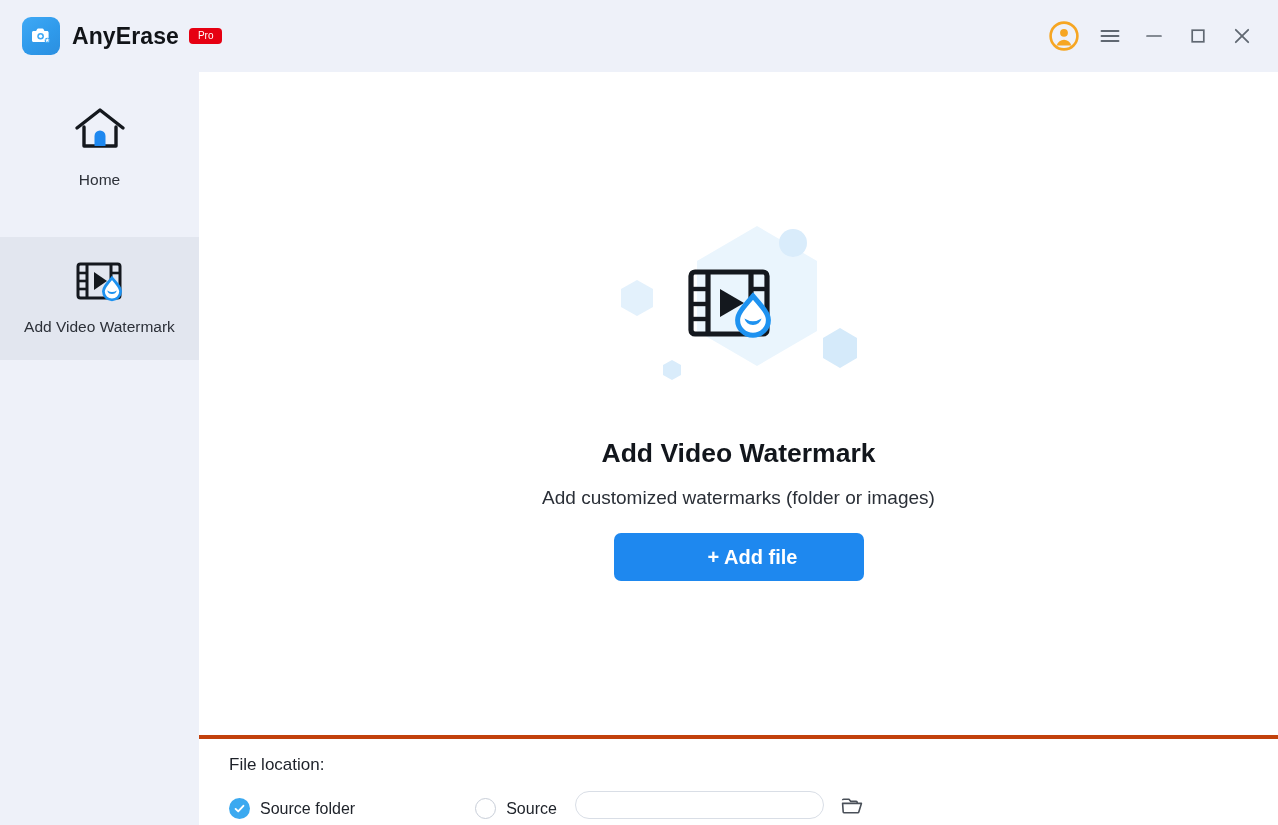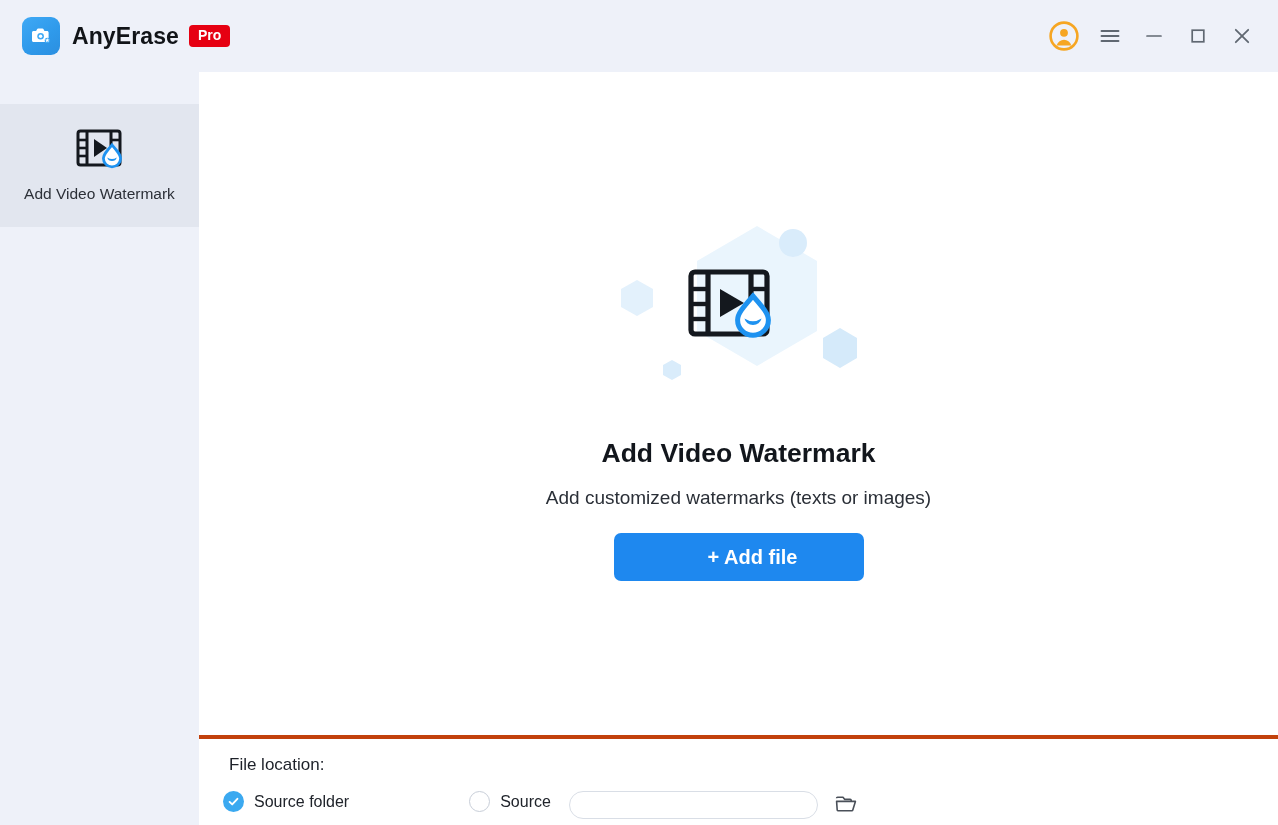--- a/index.html
+++ b/index.html
@@ -37,22 +37,22 @@
     margin-left: 12px;
     font-size: 23px;
     font-weight: bold;
     color: #111418;
     letter-spacing: .1px;
   }
   #pro-badge {
     margin-left: 10px;
     background: #e60012;
     color: #ffffff;
-    font-size: 14px;
-    font-weight: bold;
+    font-size: 10px;
+    font-weight: normal;
     padding: 2px 9px 3px;
     border-radius: 4px;
     line-height: 1.15;
   }
   #window-controls {
     margin-left: auto;
     display: flex; align-items: center;
     margin-right: 16px;
     gap: 4px;
   }
@@ -146,22 +146,22 @@
     border-top: 4px solid #c2410c;
   }
   #file-location-label {
     position: absolute;
     left: 30px; top: 16px;
     font-size: 17px;
     color: #1d2129;
   }
   #loc-row {
     position: absolute;
-    left: 24px; top: 52px;
-    display: flex; align-items: flex-start;
+    left: 30px; top: 52px;
+    display: flex; align-items: flex-end;
   }
   .radio-opt { display: flex; align-items: center; cursor: pointer; }
   .radio-dot {
     width: 21px; height: 21px;
     border-radius: 50%;
     display: flex; align-items: center; justify-content: center;
     flex: none;
   }
   .radio-dot.on { background: #3ba9f0; }
   .radio-dot.off { background: #ffffff; border: 1.6px solid #c8ced8; }
@@ -258,20 +258,30 @@
             <line x1="18.2" y1="5.8" x2="5.8" y2="18.2"></line>
           </g>
         </svg>
       </div>
 
     </div>
   </div>
 
   <div id="sidebar">
 
+    <div class="side-item" id="item-home">
+      <div class="side-icon">
+        <svg width="54" height="48" viewBox="0 0 54 48" aria-hidden="true">
+          <path d="M4 22 L27 4 L50 22" fill="none" stroke="#14181e" stroke-width="3.4" stroke-linecap="round" stroke-linejoin="round"></path>
+          <path d="M11 21 L11 40 L43 40 L43 21" fill="none" stroke="#14181e" stroke-width="3.4" stroke-linecap="round" stroke-linejoin="round"></path>
+          <path d="M21.5 40 L21.5 30 a5.5 5.5 0 0 1 11 0 L32.5 40 Z" fill="#1e88ef"></path>
+        </svg>
+      </div>
+      <div class="side-label">Home</div>
+    </div>
 
 
     <div class="side-item active" id="item-add">
       <div class="side-icon">
         <svg width="52" height="46" viewBox="0 0 52 46" aria-hidden="true">
           <rect x="4" y="6" width="42" height="34" rx="2.5" fill="none" stroke="#14181e" stroke-width="3"></rect>
           <line x1="13" y1="6" x2="13" y2="40" stroke="#14181e" stroke-width="3"></line>
           <line x1="37" y1="6" x2="37" y2="40" stroke="#14181e" stroke-width="3"></line>
           <line x1="4" y1="15" x2="13" y2="15" stroke="#14181e" stroke-width="2.6"></line>
           <line x1="4" y1="23" x2="13" y2="23" stroke="#14181e" stroke-width="2.6"></line>
@@ -310,21 +320,21 @@
             <line x1="4" y1="51" x2="21" y2="51" stroke="#14181e" stroke-width="4.4"></line>
             <line x1="64" y1="21" x2="80" y2="21" stroke="#14181e" stroke-width="4.4"></line>
             <polygon points="33,21 57,35 33,49" fill="#14181e"></polygon>
             <path d="M66 28 C76 39.5 81.4 45.6 81.4 51.9 a15.4 15.4 0 0 1 -30.8 0 C50.6 45.6 56 39.5 66 28 Z" fill="#ffffff" stroke="#1e92f0" stroke-width="5"></path>
             <path d="M57.4 50.6 a9 9 0 0 0 17.2 0 a16 16 0 0 1 -17.2 0 Z" fill="#1e92f0"></path>
           </g>
         </svg>
       </div>
 
       <div id="hero-title">Add Video Watermark</div>
-      <div id="hero-sub">Add customized watermarks (texts or images)</div>
+      <div id="hero-sub">Add customized watermarks (folder or images)</div>
       <button id="add-file-btn">+ Add file</button>
 
     </div>
 
   </div>
 
   <div id="bottombar">
 
     <div id="file-location-label">File location:</div>
 

